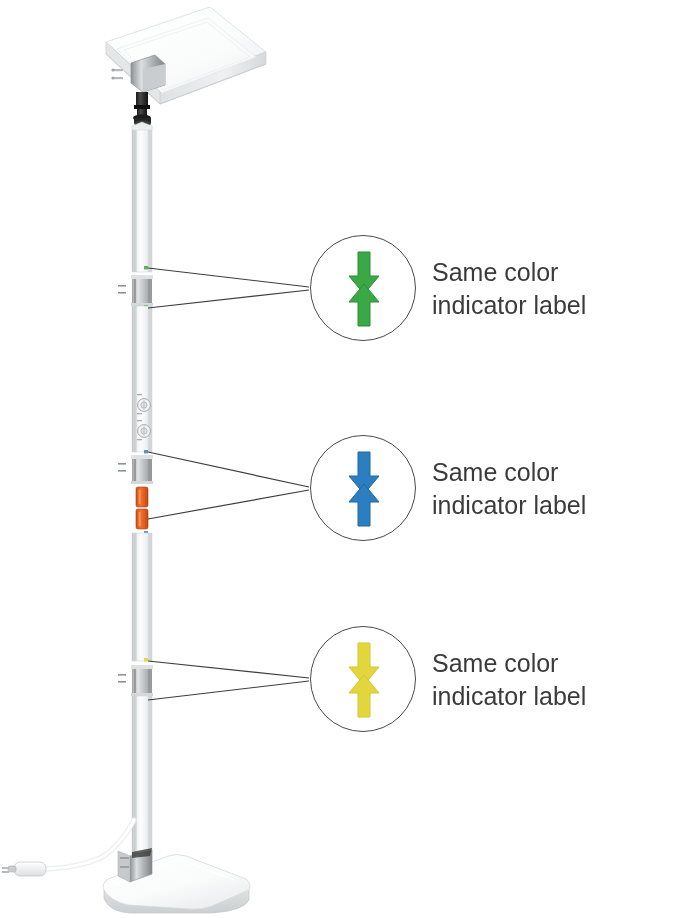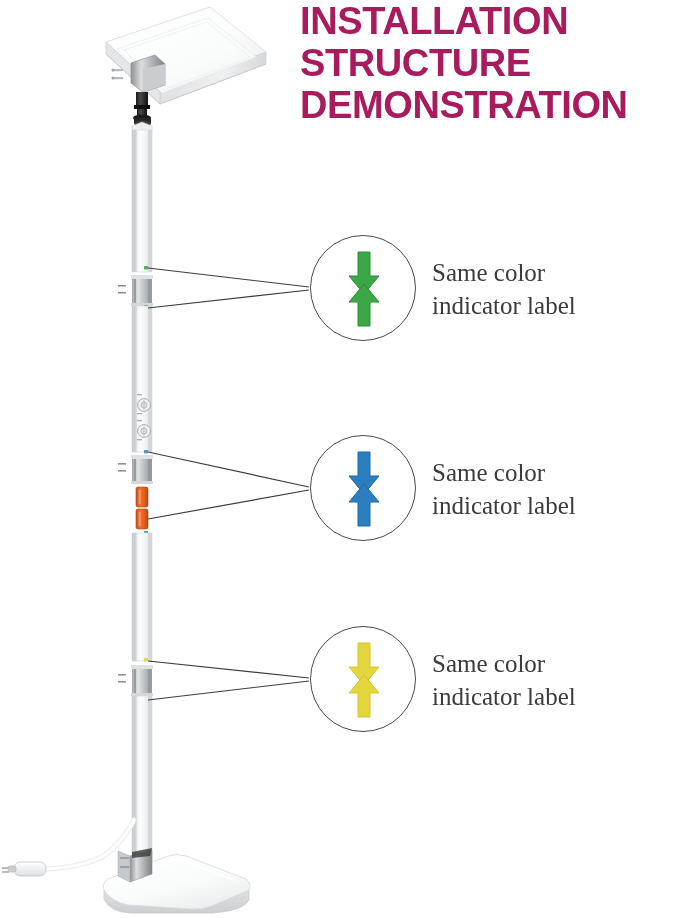--- a/index.html
+++ b/index.html
@@ -38,21 +38,21 @@
     font-size: 38px;
     line-height: 42px;
     letter-spacing: -0.4px;
     color: #a81b5d;
     white-space: nowrap;
   }
 
   
   .callout-text {
     position: absolute;
-    font-family: Liberation Serif, serif;
+    font-family: Liberation Sans, sans-serif;
     font-size: 25px;
     line-height: 33px;
     color: #3b3b3b;
     white-space: nowrap;
   }
   .callout-text .ln { display: block; }
 
   
   .callout-circle {
     position: absolute;
@@ -290,25 +290,20 @@
       <path d="M 148,308 L 309,290"></path>
 
       <path d="M 148,452 L 309,487"></path>
       <path d="M 148,519 L 309,490"></path>
 
       <path d="M 148,661 L 309,678"></path>
       <path d="M 148,700 L 309,681"></path>
     </g>
   </svg>
 
-  <div class="title-block">
-    <div class="title-line">INSTALLATION</div>
-    <div class="title-line">STRUCTURE</div>
-    <div class="title-line">DEMONSTRATION</div>
-  </div>
 
   <div class="callout-circle" style="left:310px; top:235px;">
     <svg class="arrow-pair" viewBox="0 0 106 106">
       <polygon points="53,58 38,40 47,40 47,16 59,16 59,40 68,40" fill="#3aa845" stroke="#2e8c38" stroke-width="1"></polygon>
       <polygon points="53,48 38,66 47,66 47,90 59,90 59,66 68,66" fill="#3aa845" stroke="#2e8c38" stroke-width="1"></polygon>
     </svg>
   </div>
   <div class="callout-text" style="left:432px; top:256px;">
     <span class="ln">Same color</span>
     <span class="ln">indicator label</span>

